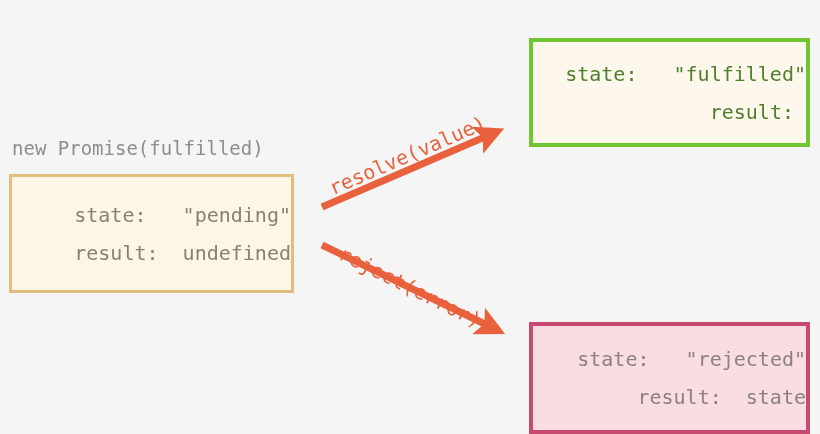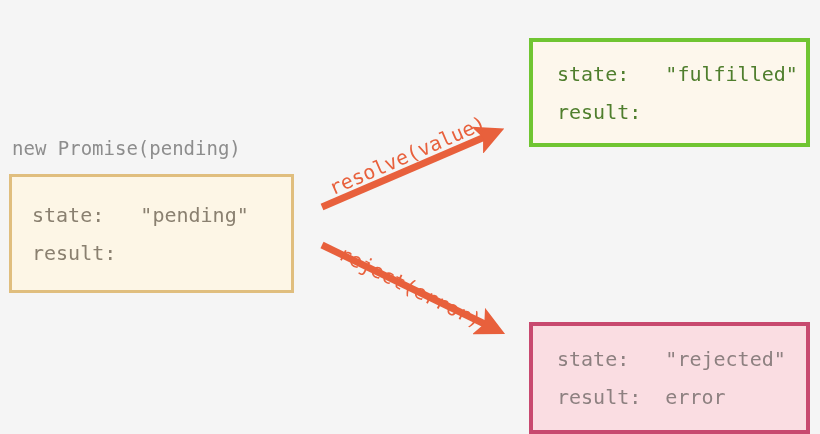--- a/index.html
+++ b/index.html
@@ -23,20 +23,21 @@
     height: 434px;
   }
 
   
   .state-box {
     position: absolute;
     box-sizing: border-box;
     display: flex;
     flex-direction: column;
     justify-content: center;
+    align-items: flex-end;
   }
   .state-box .row {
     display: flex;
     white-space: pre;
     font-size: 20px;
     line-height: 38px;
     letter-spacing: 0px;
   }
   .row .key {
     white-space: pre;
@@ -115,50 +116,51 @@
     left: 340px;
     top: 240px;
     transform: rotate(26.5deg);
   }
 </style>
 </head>
 <body>
 
 <div class="stage">
 
-  <div id="pending-caption">new Promise(pending)</div>
+  <div id="pending-caption">new Promise(fulfilled)</div>
 
   <div id="pending-box" class="state-box">
     <div class="row">
       <span class="key">state:  </span>
       <span class="val"> "pending"</span>
     </div>
     <div class="row">
       <span class="key">result: </span>
+      <span class="val"> undefined</span>
     </div>
   </div>
 
   <div id="fulfilled-box" class="state-box">
     <div class="row">
       <span class="key">state:  </span>
       <span class="val"> "fulfilled"</span>
     </div>
     <div class="row">
       <span class="key">result: </span>
     </div>
   </div>
 
   <div id="rejected-box" class="state-box">
     <div class="row">
       <span class="key">state:  </span>
       <span class="val"> "rejected"</span>
     </div>
     <div class="row">
       <span class="key">result: </span>
-      <span class="val"> error</span>
+      <span class="val"> state</span>
     </div>
   </div>
 
   <svg id="arrow-layer" viewBox="0 0 820 434" width="820" height="434">
     <defs>
       <marker id="head-resolve" markerWidth="4.2" markerHeight="4.2" refX="2.6" refY="2.1" orient="auto">
         <path d="M0,0 L4.2,2.1 L0,4.2 L0.9,2.1 Z" fill="#e8603c"></path>
       </marker>
       <marker id="head-reject" markerWidth="4.2" markerHeight="4.2" refX="2.6" refY="2.1" orient="auto">
         <path d="M0,0 L4.2,2.1 L0,4.2 L0.9,2.1 Z" fill="#e8603c"></path>

